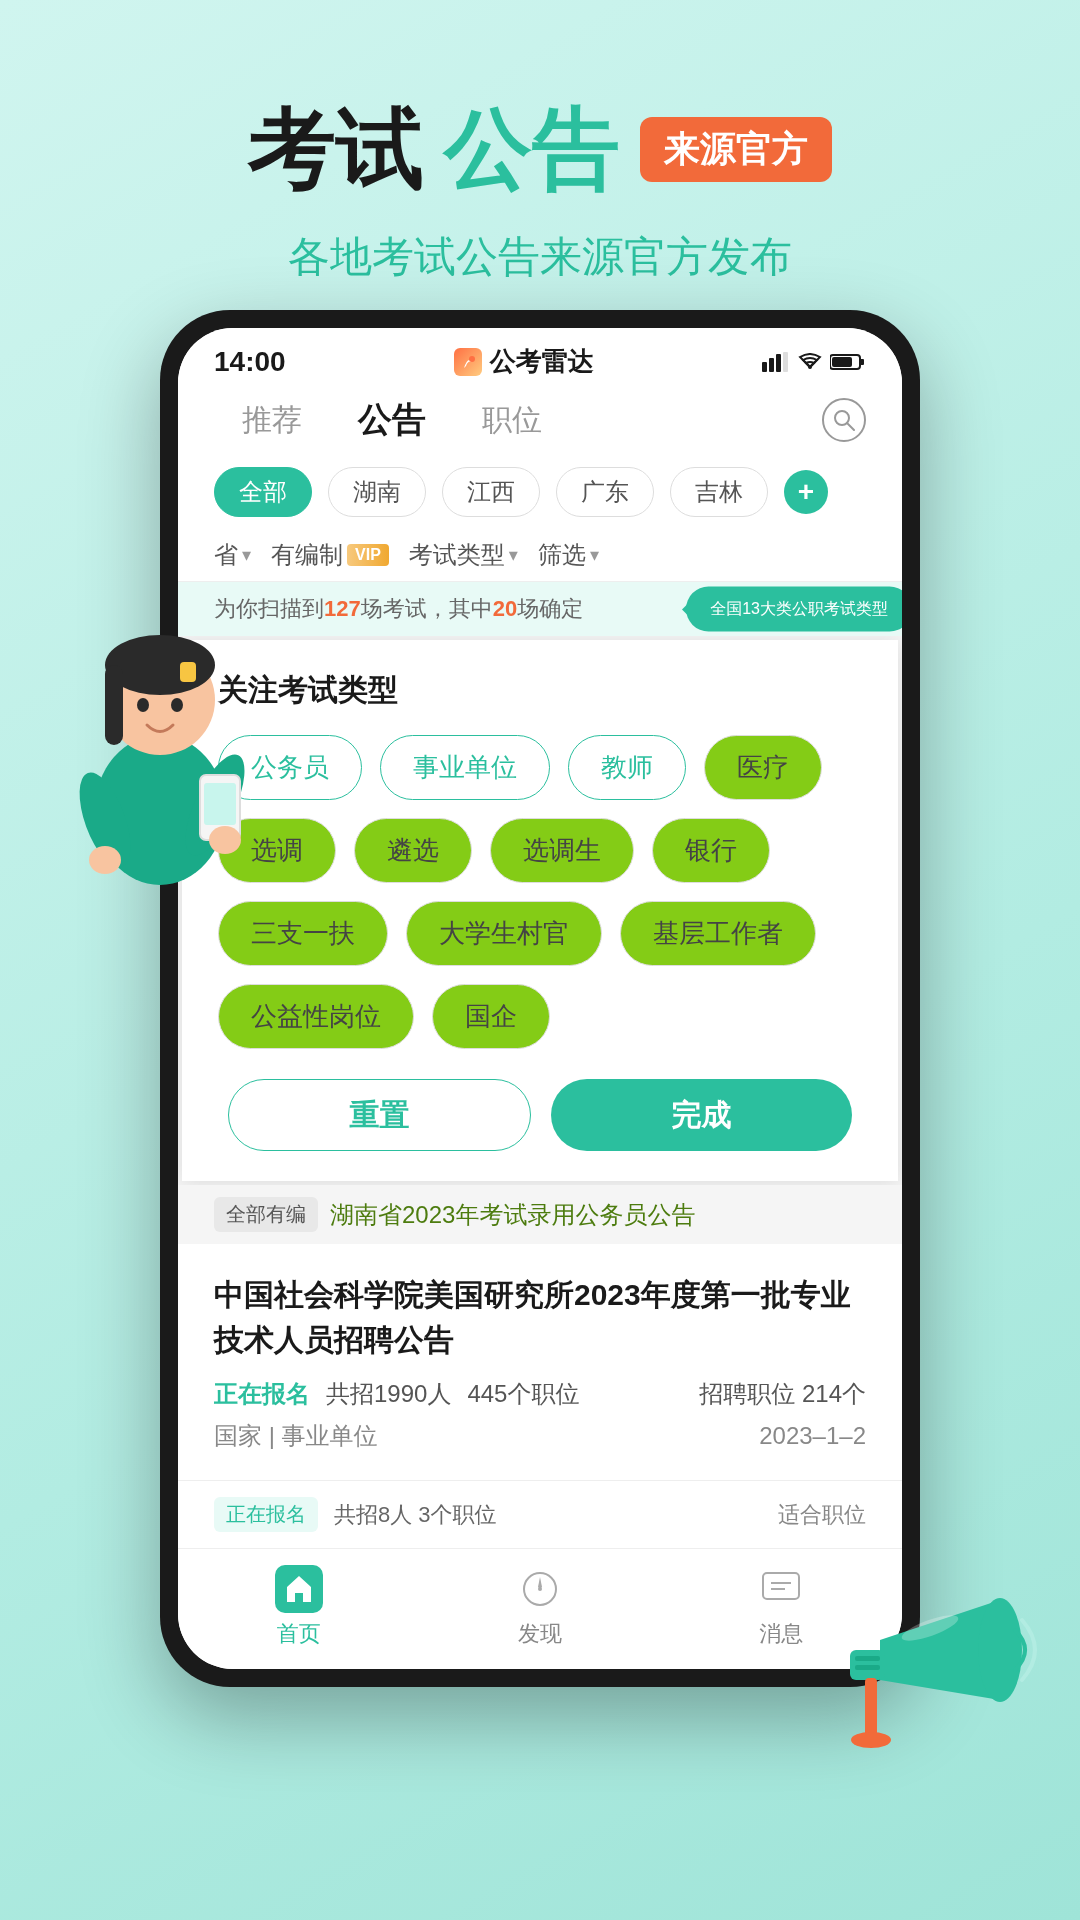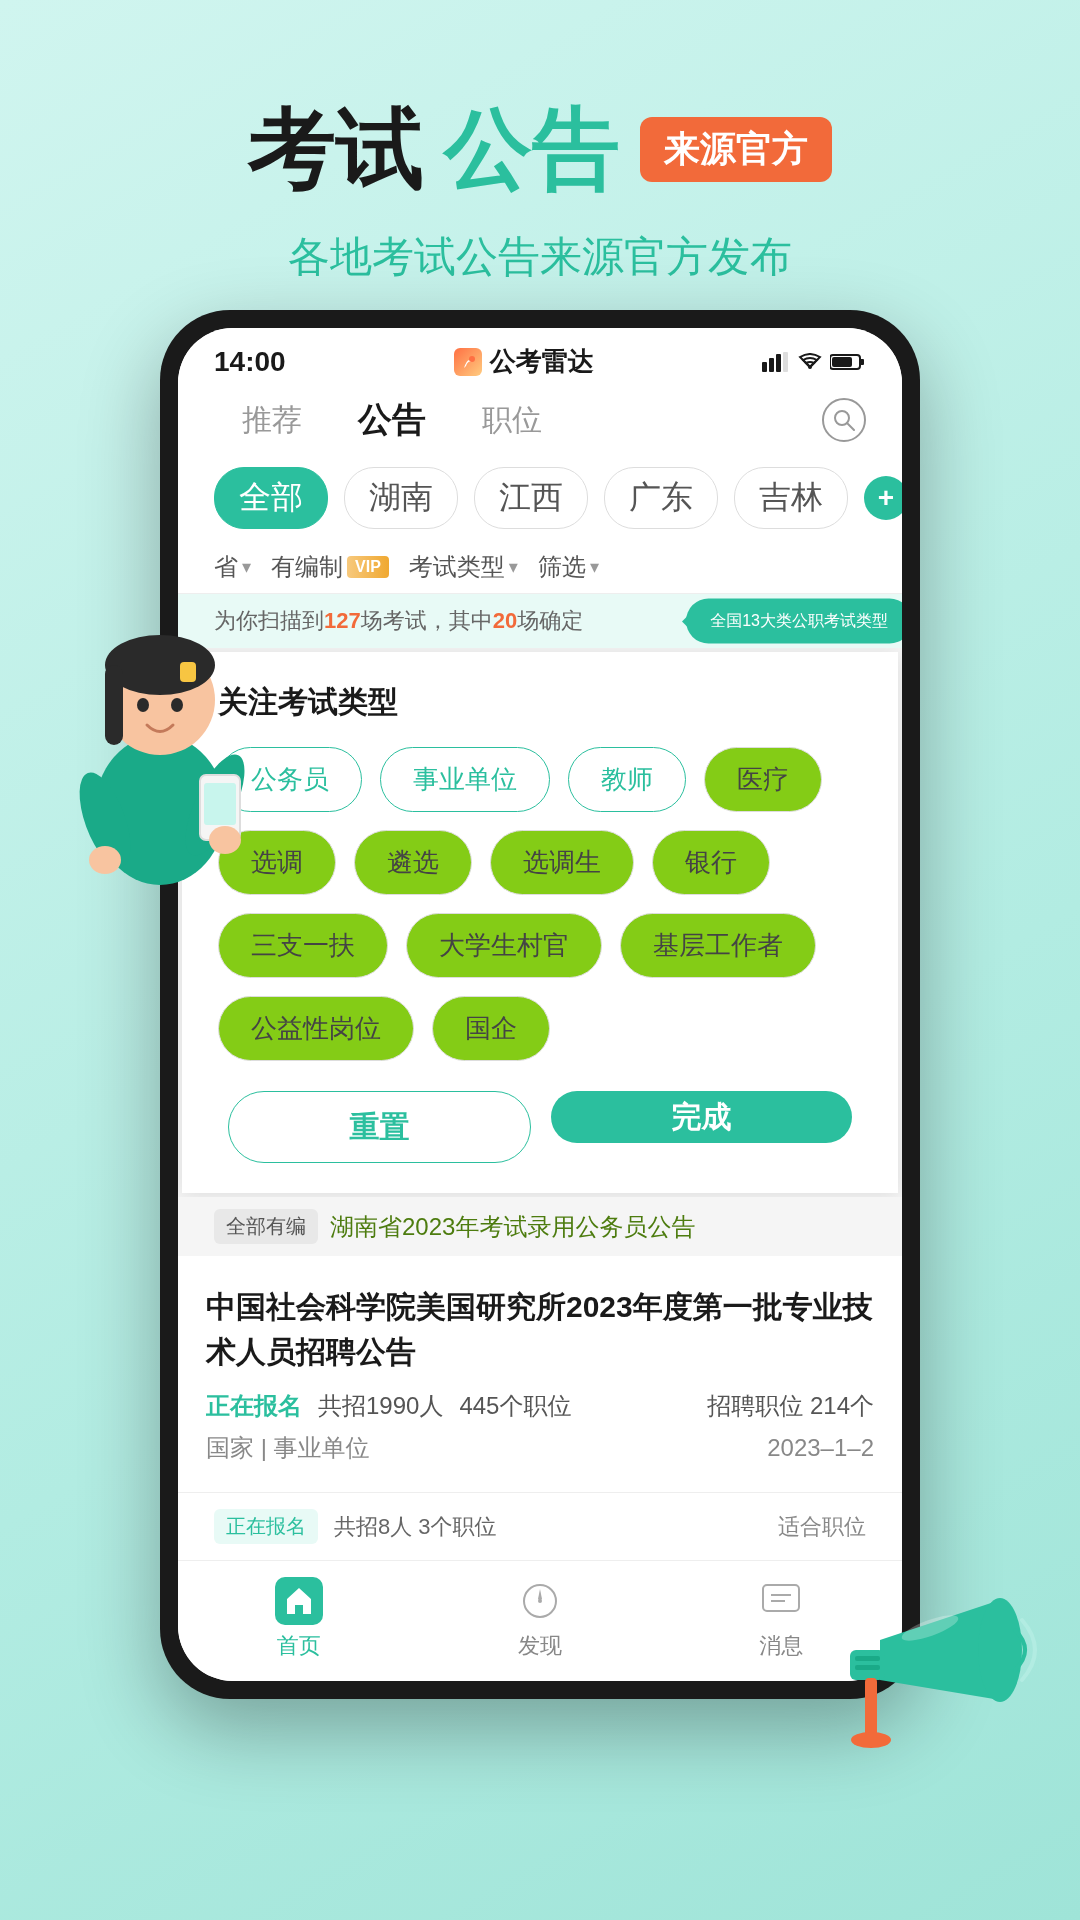--- a/index.html
+++ b/index.html
@@ -140,21 +140,21 @@
       align-items: center;
       padding: 8px 36px 12px;
       gap: 16px;
       overflow: hidden;
     }
     .region-tab {
       background: white;
       border: 1.5px solid #ddd;
       border-radius: 30px;
       padding: 8px 24px;
-      font-size: 32px;
+      font-size: 24px;
       color: #555;
       white-space: nowrap;
     }
     .region-tab.selected {
       background: #2bbf9e;
       border-color: #2bbf9e;
       color: white;
     }
     .region-add {
       width: 44px;
@@ -287,21 +287,21 @@
       background: white;
       color: #2bbf9e;
       font-size: 30px;
       font-weight: 600;
       display: flex;
       align-items: center;
       justify-content: center;
     }
     .btn-done {
       flex: 1;
-      height: 52px;
+      height: 72px;
       border: none;
       border-radius: 40px;
       background: #2bbf9e;
       color: white;
       font-size: 30px;
       font-weight: 600;
       display: flex;
       align-items: center;
       justify-content: center;
     }
@@ -322,21 +322,21 @@
       border-radius: 6px;
     }
     .ann-text {
       font-size: 24px;
       color: #4d7c0f;
     }
 
     
     .news-card {
       background: white;
-      padding: 28px 28px;
+      padding: 28px 36px;
       margin: 0;
       position: relative;
     }
     .news-title {
       font-size: 30px;
       font-weight: 700;
       color: #1a1a1a;
       line-height: 1.5;
       margin-bottom: 16px;
     }

